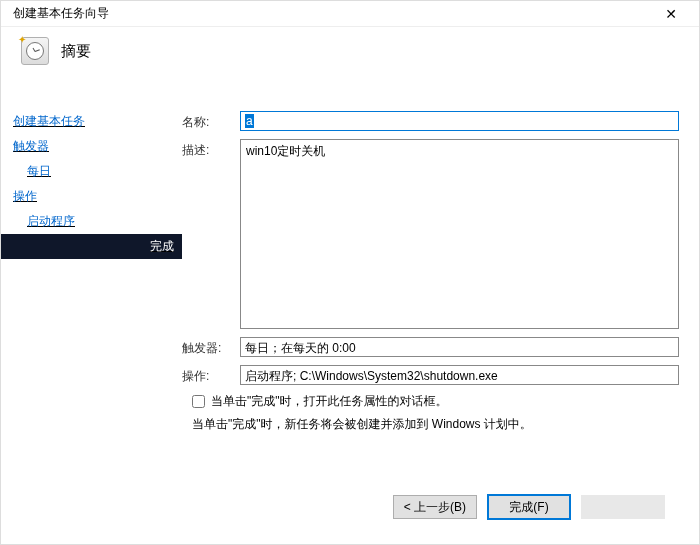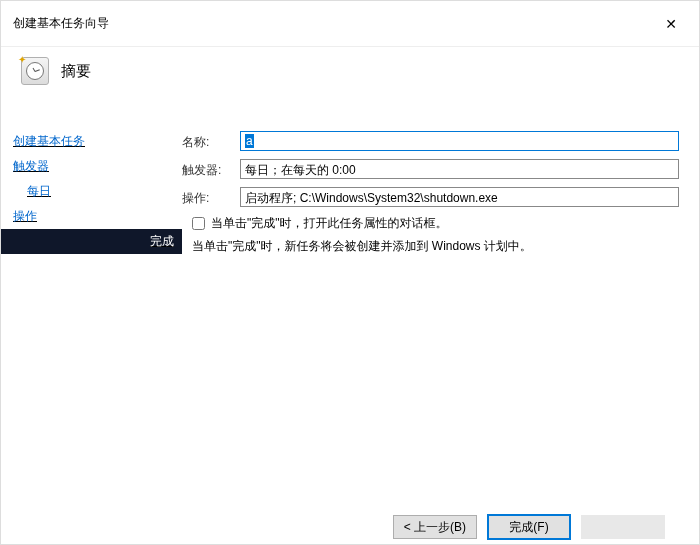--- a/index.html
+++ b/index.html
@@ -10,21 +10,21 @@
     font-size: 12px;
     background: #fff;
     color: #000;
     overflow: hidden;
     border: 1px solid #ddd;
   }
   .titlebar {
     display: flex;
     justify-content: space-between;
     align-items: center;
-    height: 46px;
+    height: 26px;
     padding: 0 8px;
     background: #fff;
     border-bottom: 1px solid #eee;
     text-align: right;
   }
   .title-text { font-size: 12px; padding-left: 4px; }
   .close-btn {
     width: 40px;
     height: 28px;
     display: flex;
@@ -191,32 +191,39 @@
   </div>
   <span class="header-title">摘要</span>
 </div>
 
 <div class="content">
   <div class="sidebar" id="sidebar">
       <div class="sidebar-item">创建基本任务</div>
       <div class="sidebar-item">触发器</div>
       <div class="sidebar-subitem">每日</div>
       <div class="sidebar-item">操作</div>
+      <div class="sidebar-subitem">启动程序</div>
       <div class="sidebar-item selected">完成</div>
     </div>
 
   <div class="main">
 
     <div class="field-row">
       <div class="field-label">名称:</div>
       <div class="field-control">
         <div class="text-input"><span class="sel">a</span></div>
       </div>
     </div>
 
+    <div class="field-row">
+      <div class="field-label">描述:</div>
+      <div class="field-control">
+        <div class="textarea-box">win10定时关机</div>
+      </div>
+    </div>
 
     <div class="field-row">
       <div class="field-label">触发器:</div>
       <div class="field-control">
         <div class="readonly-input">每日；在每天的 0:00</div>
       </div>
     </div>
 
     <div class="field-row">
       <div class="field-label">操作:</div>

